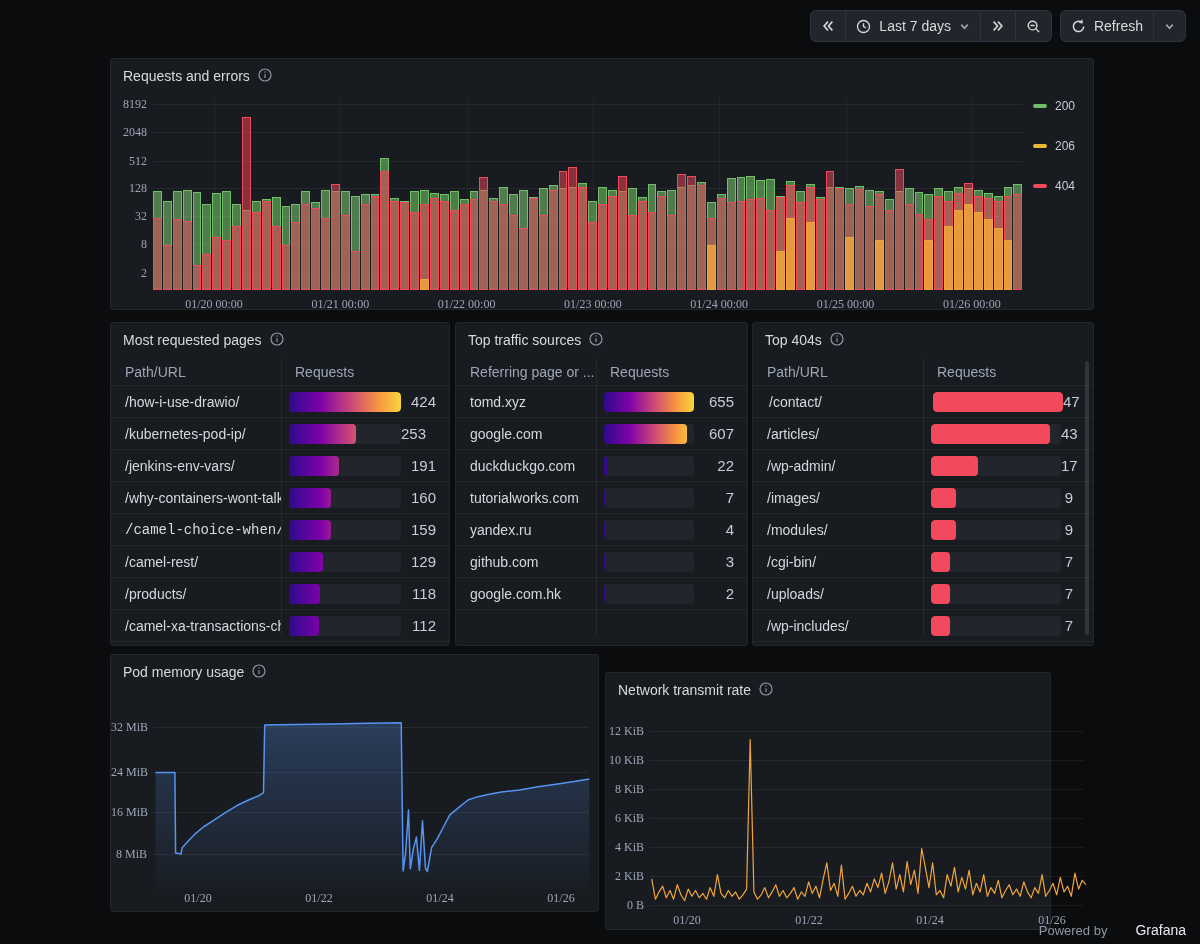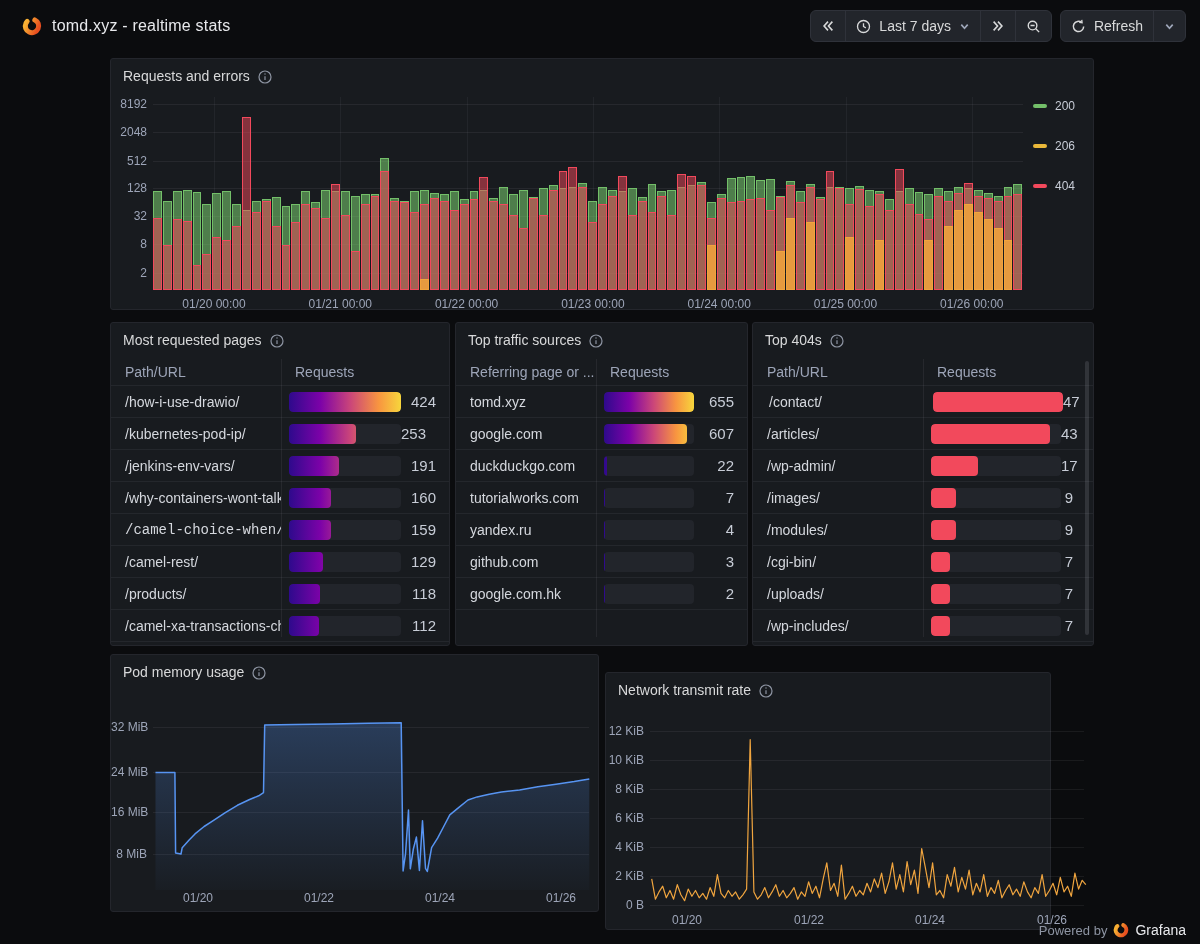--- a/index.html
+++ b/index.html
@@ -9,24 +9,24 @@
   #brand{display:flex;align-items:center;gap:10px;padding-left:22px;}
   #brand .title{font-size:16px;color:#e8e9ec;letter-spacing:.2px;}
   #controls{position:absolute;right:14px;top:10px;display:flex;gap:8px;}
   .btn-group{display:flex;background:#22252b;border:1px solid #2f323a;border-radius:6px;overflow:hidden;height:32px;box-sizing:border-box;}
   .btn{display:flex;align-items:center;gap:8px;padding:0 10px;color:#d8d9da;font-size:14px;cursor:pointer;border-left:1px solid #2f323a;}
   .btn:first-child{border-left:none;}
   .btn svg{display:block;}
   .chev{color:#9da5b8;}
   
   .panel{position:absolute;background:#181b1f;border:1px solid #24262c;border-radius:3px;box-sizing:border-box;}
-  .panel-header{position:absolute;left:12px;top:9px;display:flex;align-items:flex-end;gap:8px;}
+  .panel-header{position:absolute;left:12px;top:9px;display:flex;align-items:flex-start;gap:8px;}
   .panel-title{font-size:14px;font-weight:500;color:#d8d9da;}
   .info-ic{color:#8e95a3;display:flex;}
-  .tick{position:absolute;font-size:12px;color:#9da5b8;white-space:nowrap;}
+  .tick{position:absolute;font-size:12px;color:#9da5b8;white-space:nowrap;font-family:Liberation Serif, serif;}
   .ytick{transform:translateY(-50%);text-align:right;}
   .xtick{transform:translateX(-50%);}
   .gridh{position:absolute;height:1px;background:rgba(204,204,220,0.08);}
   .gridv{position:absolute;width:1px;background:rgba(204,204,220,0.06);}
   
   #req-bars{position:absolute;left:42px;top:38px;width:870px;height:193px;display:flex;align-items:flex-end;}
   .rbar{flex:1 1 0;position:relative;height:100%;}
   .seg{position:absolute;bottom:0;left:0;right:1px;box-sizing:border-box;border:1px solid;}
   .seg.g{background:rgba(115,191,105,.60);border-color:#73bf69;}
   .seg.r{background:rgba(242,73,92,.50);border-color:#f2495c;}
@@ -50,32 +50,20 @@
   
   .lplot{position:absolute;overflow:visible;}
   
   #footer{position:absolute;right:14px;bottom:6px;display:flex;align-items:center;gap:6px;font-size:13px;color:#8e95a3;}
   #footer .brand2{color:#e8e9ec;font-size:14px;font-weight:500;}
 </style>
 </head>
 <body>
 
 <div id="header">
-  <div id="brand">
-    <svg width="20" height="20" viewBox="0 0 24 24">
-      <defs>
-          <linearGradient id="glg" x1="0" y1="0" x2="0" y2="1">
-        <stop offset="0" stop-color="#f8b133"></stop>
-            <stop offset="1" stop-color="#e84e1f"></stop>
-          </linearGradient>
-        </defs>
-      <circle cx="12" cy="12" r="8" fill="none" stroke="url(#glg)" stroke-width="6" stroke-dasharray="40 11" stroke-linecap="round" transform="rotate(-65 12 12)"></circle>
-    </svg>
-    <span class="title">tomd.xyz - realtime stats</span>
-  </div>
   <div id="controls">
     <div class="btn-group">
       <div class="btn">
         <svg width="14" height="14" viewBox="0 0 16 16" fill="none" stroke="#d8d9da" stroke-width="1.8">
             <path d="M8 3 L3.5 8 L8 13"></path>
             <path d="M13 3 L8.5 8 L13 13"></path>
           </svg>
       </div>
       <div class="btn">
         <svg width="15" height="15" viewBox="0 0 16 16" fill="none" stroke="#d8d9da" stroke-width="1.4">

